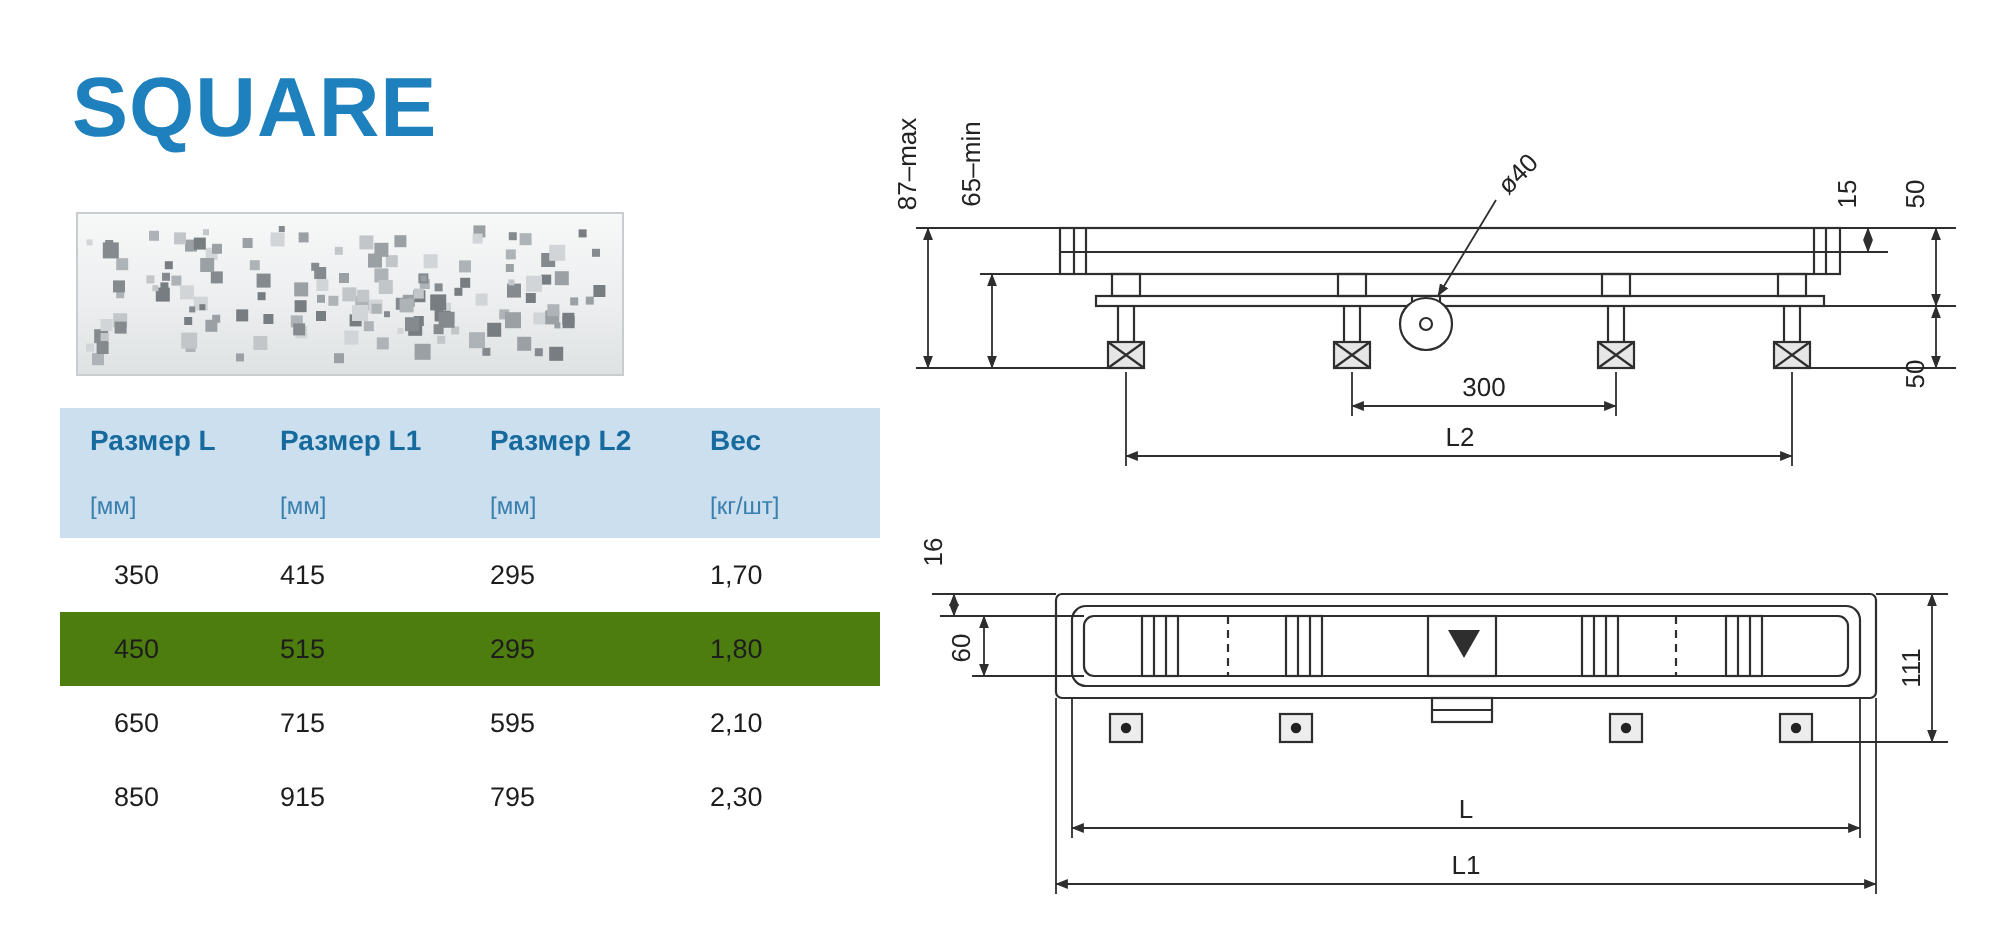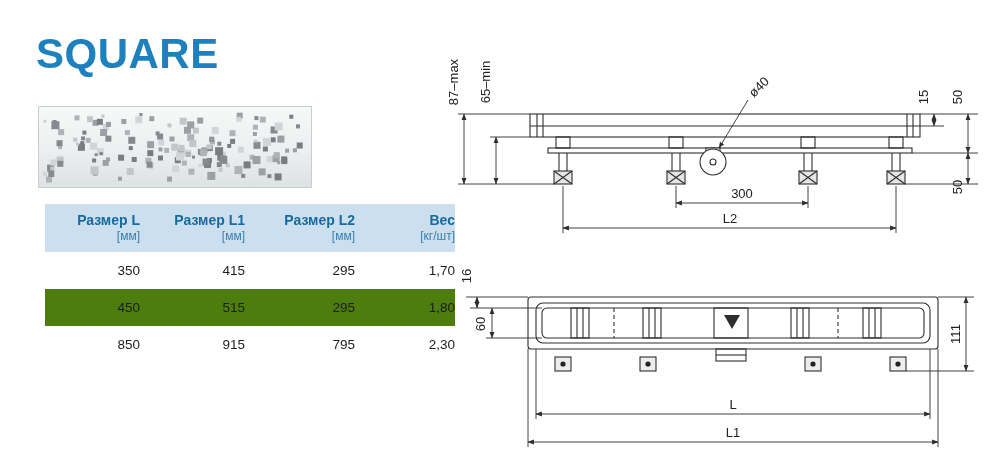--- a/index.html
+++ b/index.html
@@ -7,27 +7,27 @@
               font-family:"Liberation Sans", sans-serif; overflow:hidden; }
   .stage { position:relative; width:1000px; height:471px; background:#fff; }
 
   .title { position:absolute; left:36px; top:30px; font-size:42px; font-weight:700;
            color:#1e80bd; letter-spacing:0.5px; }
 
   .product-image { position:absolute; left:38px; top:106px; width:274px; height:82px;
                    border:1px solid #c9cdd0;
                    background:linear-gradient(180deg,#f7f8f8 0%,#eceeef 55%,#dfe2e3 100%); }
 
-  .spec-table { position:absolute; left:45px; top:204px; width:410px;
-                font-size:13.5px; color:#1d1d1d;text-align:right; }
+  .spec-table { position:absolute; left:30px; top:204px; width:410px;
+                font-size:13.5px; color:#1d1d1d; }
   .thead { display:grid; grid-template-columns:95px 105px 110px 100px;
            background:#cbdfee; padding:8px 0 9px 0; }
   .th { padding-left:15px; color:#176a9e; }
   .th-title { font-weight:700; font-size:14px; }
-  .th-unit  { font-size:12px; margin-top:1px; color:#3a7fae; }
+  .th-unit  { font-size:12px; margin-top:18px; color:#3a7fae; }
   .trow { display:grid; grid-template-columns:95px 105px 110px 100px;
           height:37px; align-items:center; }
   .trow.alt { background:#4d7c0f; }
   .td { padding-left:15px; }
   .td.first { padding-left:27px; }
 
   .drawing { position:absolute; left:440px; top:0; }
   .dim-text { font-size:13px; fill:#222; font-family:"Liberation Sans",sans-serif; }
 </style>
 </head>
@@ -209,20 +209,26 @@
       <div class="td">295</div>
       <div class="td">1,70</div>
     </div>
     <div class="trow alt">
       <div class="td first">450</div>
       <div class="td">515</div>
       <div class="td">295</div>
       <div class="td">1,80</div>
     </div>
     <div class="trow">
+      <div class="td first">650</div>
+      <div class="td">715</div>
+      <div class="td">595</div>
+      <div class="td">2,10</div>
+    </div>
+    <div class="trow">
       <div class="td first">850</div>
       <div class="td">915</div>
       <div class="td">795</div>
       <div class="td">2,30</div>
     </div>
   </div>
 
   <svg class="drawing" width="560" height="471" viewBox="440 0 560 471">
     <defs>
       <marker id="arw" viewBox="0 0 9 9" refX="8.5" refY="4.5" markerWidth="7" markerHeight="7" orient="auto-start-reverse">

